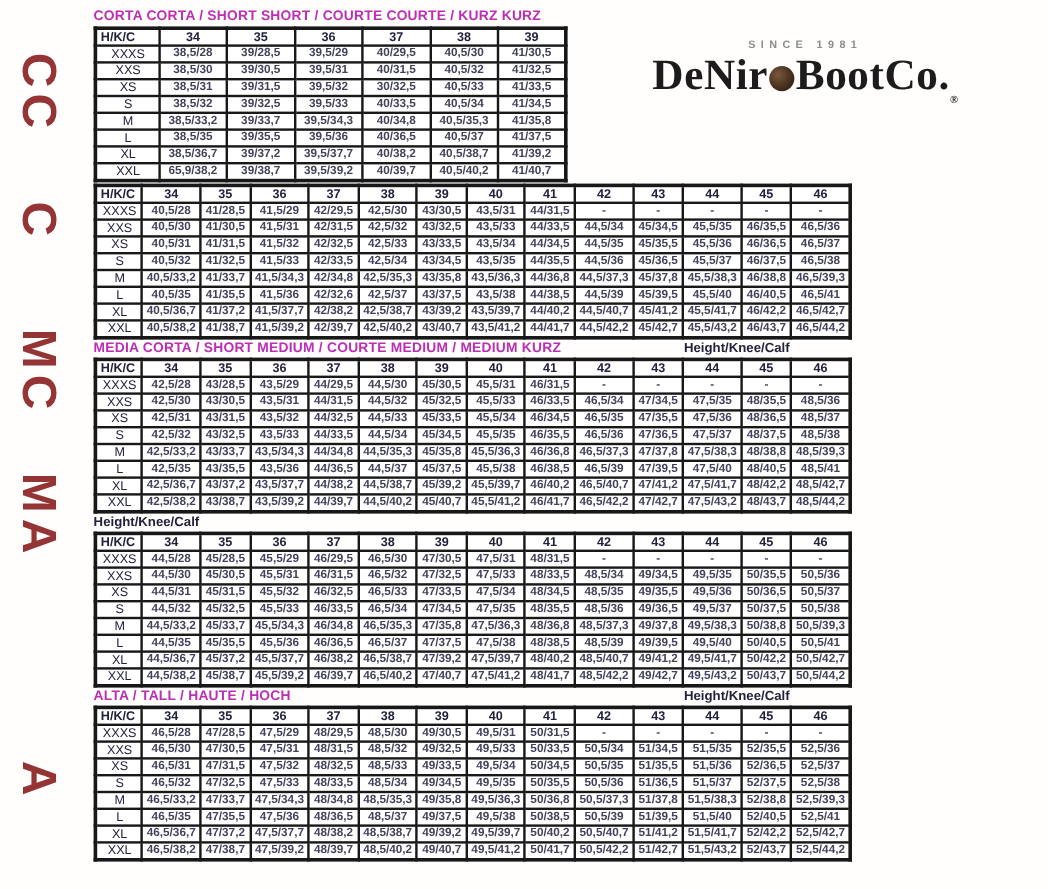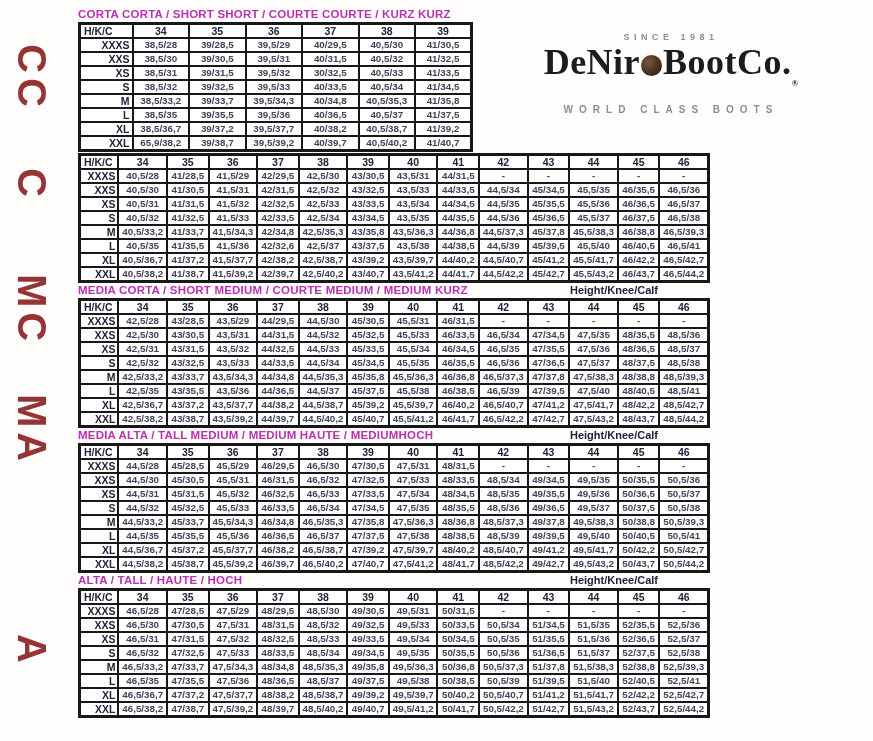--- a/index.html
+++ b/index.html
@@ -53,41 +53,40 @@
   table.size-table { border-collapse:collapse; table-layout:fixed; border:3px solid var(--grid_black); background:#ffffff; }
   table.size-table col.label-col { width:53px; }
   table.size-table col.size-col  { width:56.5px; }
   table.size-table th, table.size-table td {
     border:2px solid var(--grid_black); height:12px; padding:0 2px;
     text-align:center; line-height:12px; white-space:nowrap; overflow:hidden;
   }
   table.size-table thead th { font-size:10.5px; font-weight:bold; color:var(--header_navy); }
   table.size-table th.corner { text-align:left; padding-left:3px; }
   table.size-table tbody th.row-label {
-    text-align:right; padding-left:3px; font-size:10.5px; font-weight:bold; color:var(--header_navy);
+    text-align:center; padding-left:3px; font-size:10.5px; font-weight:normal; color:var(--header_navy);
   }
   table.size-table td { font-size:9.8px; font-weight:bold; color:var(--cell_ink); }
 </style>
 </head>
 <body>
 
 <div class="page">
 
   <div class="side-rail">
     <div class="side-label sl-0">CC</div>
     <div class="side-label sl-1">C</div>
     <div class="side-label sl-2">MC</div>
     <div class="side-label sl-3">MA</div>
     <div class="side-label sl-4">A</div>
   </div>
 
   <div class="logo">
     <div class="logo-since">SINCE 1981</div>
     <div class="logo-main"><span>DeNir</span><span class="logo-emblem"></span><span>BootCo.</span><span class="logo-reg">®</span></div>
-    <div class="logo-tagline">WORLD CLASS BOOTS</div>
   </div>
 
   <main class="tables" id="tables-root">
       <section class="size-section">
         <div class="section-head">
           <h2 class="section-title">CORTA CORTA / SHORT SHORT / COURTE COURTE / KURZ KURZ</h2>
         </div>
         <table class="size-table">
           <colgroup>
             <col class="label-col">
@@ -520,21 +519,20 @@
               <td>47/42,7</td>
               <td>47,5/43,2</td>
               <td>48/43,7</td>
               <td>48,5/44,2</td>
             </tr>
           </tbody>
         </table>
       </section>
       <section class="size-section">
         <div class="section-head">
-          <h2 class="section-title">MEDIA ALTA / TALL MEDIUM / MEDIUM HAUTE / MEDIUMHOCH</h2>
           <div class="measure-label">Height/Knee/Calf</div>
         </div>
         <table class="size-table">
           <colgroup>
             <col class="label-col">
             <col class="size-col">
             <col class="size-col">
             <col class="size-col">
             <col class="size-col">
             <col class="size-col">

